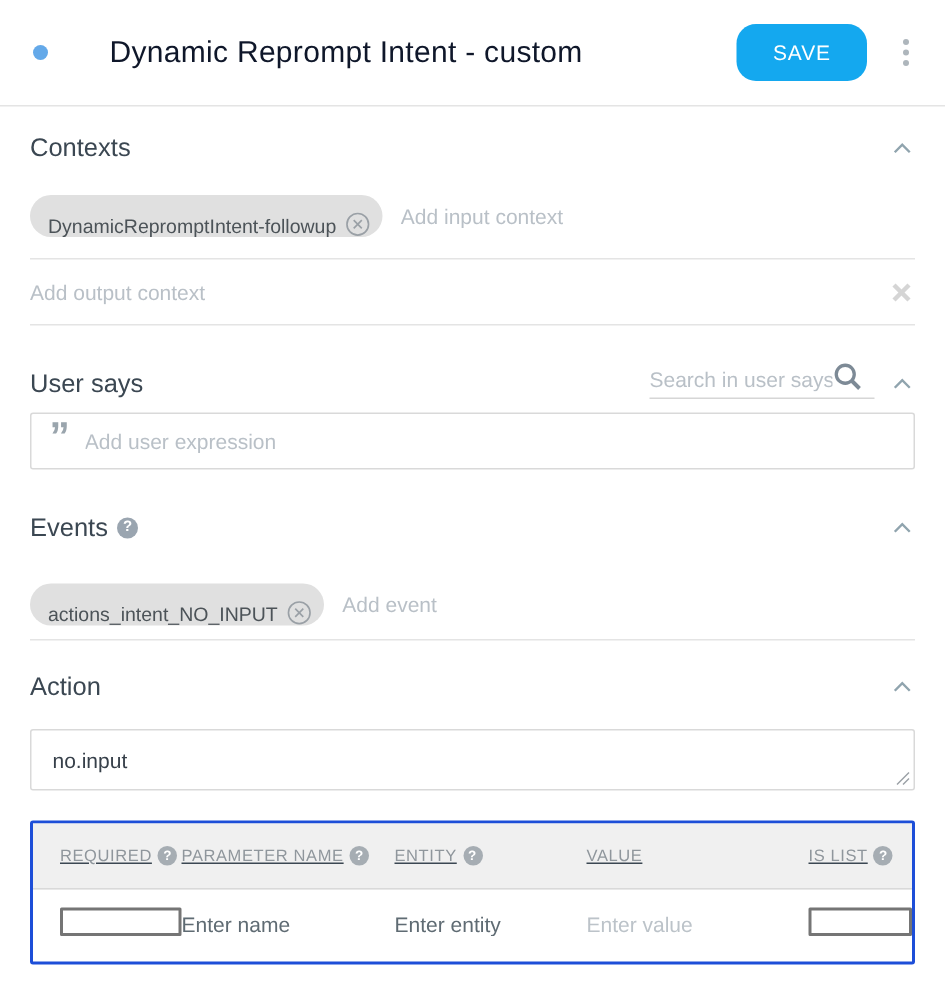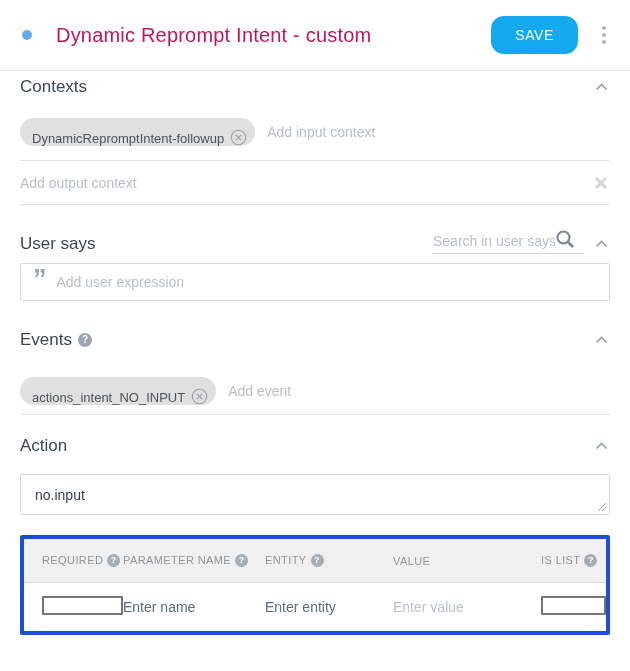--- a/index.html
+++ b/index.html
@@ -21,22 +21,22 @@
   }
   .status-dot {
     width: 10px; height: 10px;
     border-radius: 50%;
     background: #64a9e9;
     margin-left: 2px;
   }
   .intent-title {
     font-size: 20px;
     font-weight: 500;
-    color: #be185d;
-    margin-left: 24px;
+    color: #0f172a;
+    margin-left: 41px;
     letter-spacing: 0.2px;
     flex: 1;
     white-space: nowrap;
   }
   .save-btn {
     background: #14a8ef;
     color: #ffffff;
     border: none;
     border-radius: 13px;
     font-family: "Liberation Sans", sans-serif;
@@ -113,21 +113,21 @@
     font-size: 10px;
     font-weight: bold;
     line-height: 14px;
     text-align: center;
     margin-left: 6px;
     vertical-align: 1px;
   }
   .help-icon::after { content: "?"; }
 
   
-  .contexts-heading { margin-top: 6px; align-items: center; }
+  .contexts-heading { margin-top: 18px; align-items: center; }
   .contexts-chips { margin-top: 21px; }
   .contexts-chips input { flex: 1; margin-left: 12px; }
   .div-after-chips { margin-top: 14px; }
   .output-row {
     height: 43px;
     display: flex;
     align-items: center;
   }
   .output-row input { flex: 1; }
   .close-x { display: inline-flex; cursor: pointer; padding: 2px; }
@@ -184,22 +184,23 @@
   }
   .resize-handle {
     position: absolute;
     right: 2px; bottom: 2px;
     display: inline-flex;
   }
 
   
   .params-table {
     margin: 20px 20px 0 20px;
-    border: 4px solid #1d4ed8;
+    border: 2px solid #1d4ed8;
     border-radius: 2px;
+    text-decoration: underline;
   }
   .params-grid {
     display: grid;
     grid-template-columns: 99px 142px 128px 148px 1fr;
     align-items: center;
   }
   .params-head {
     background: #f0f0f0;
     height: 44px;
     border-bottom: 1px solid #d9d9d9;

